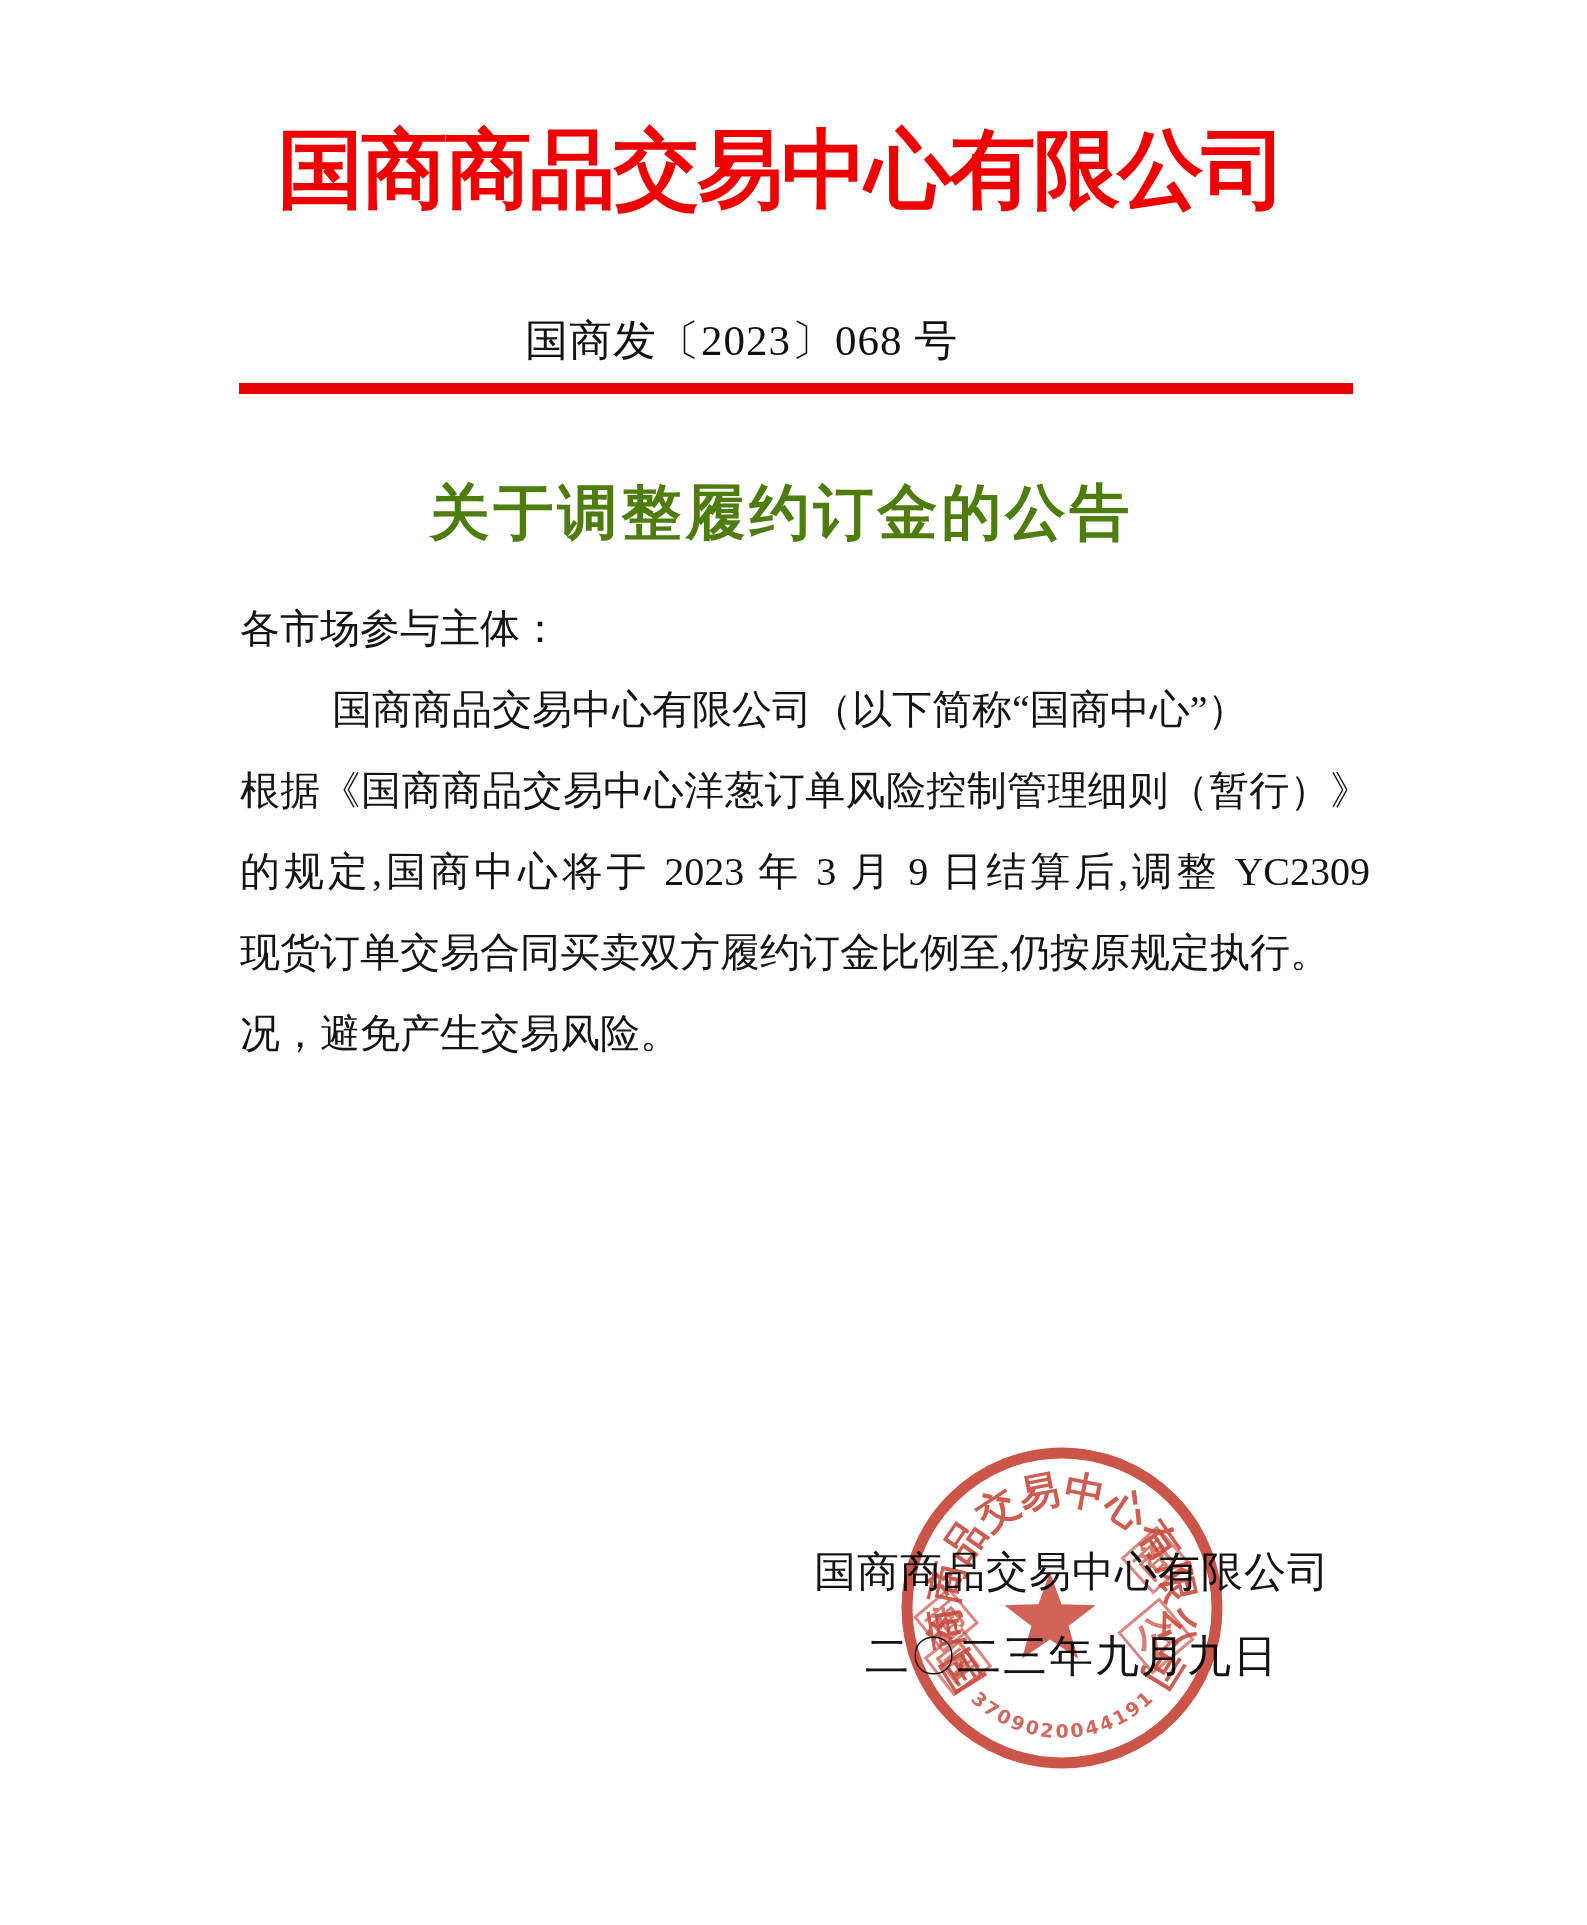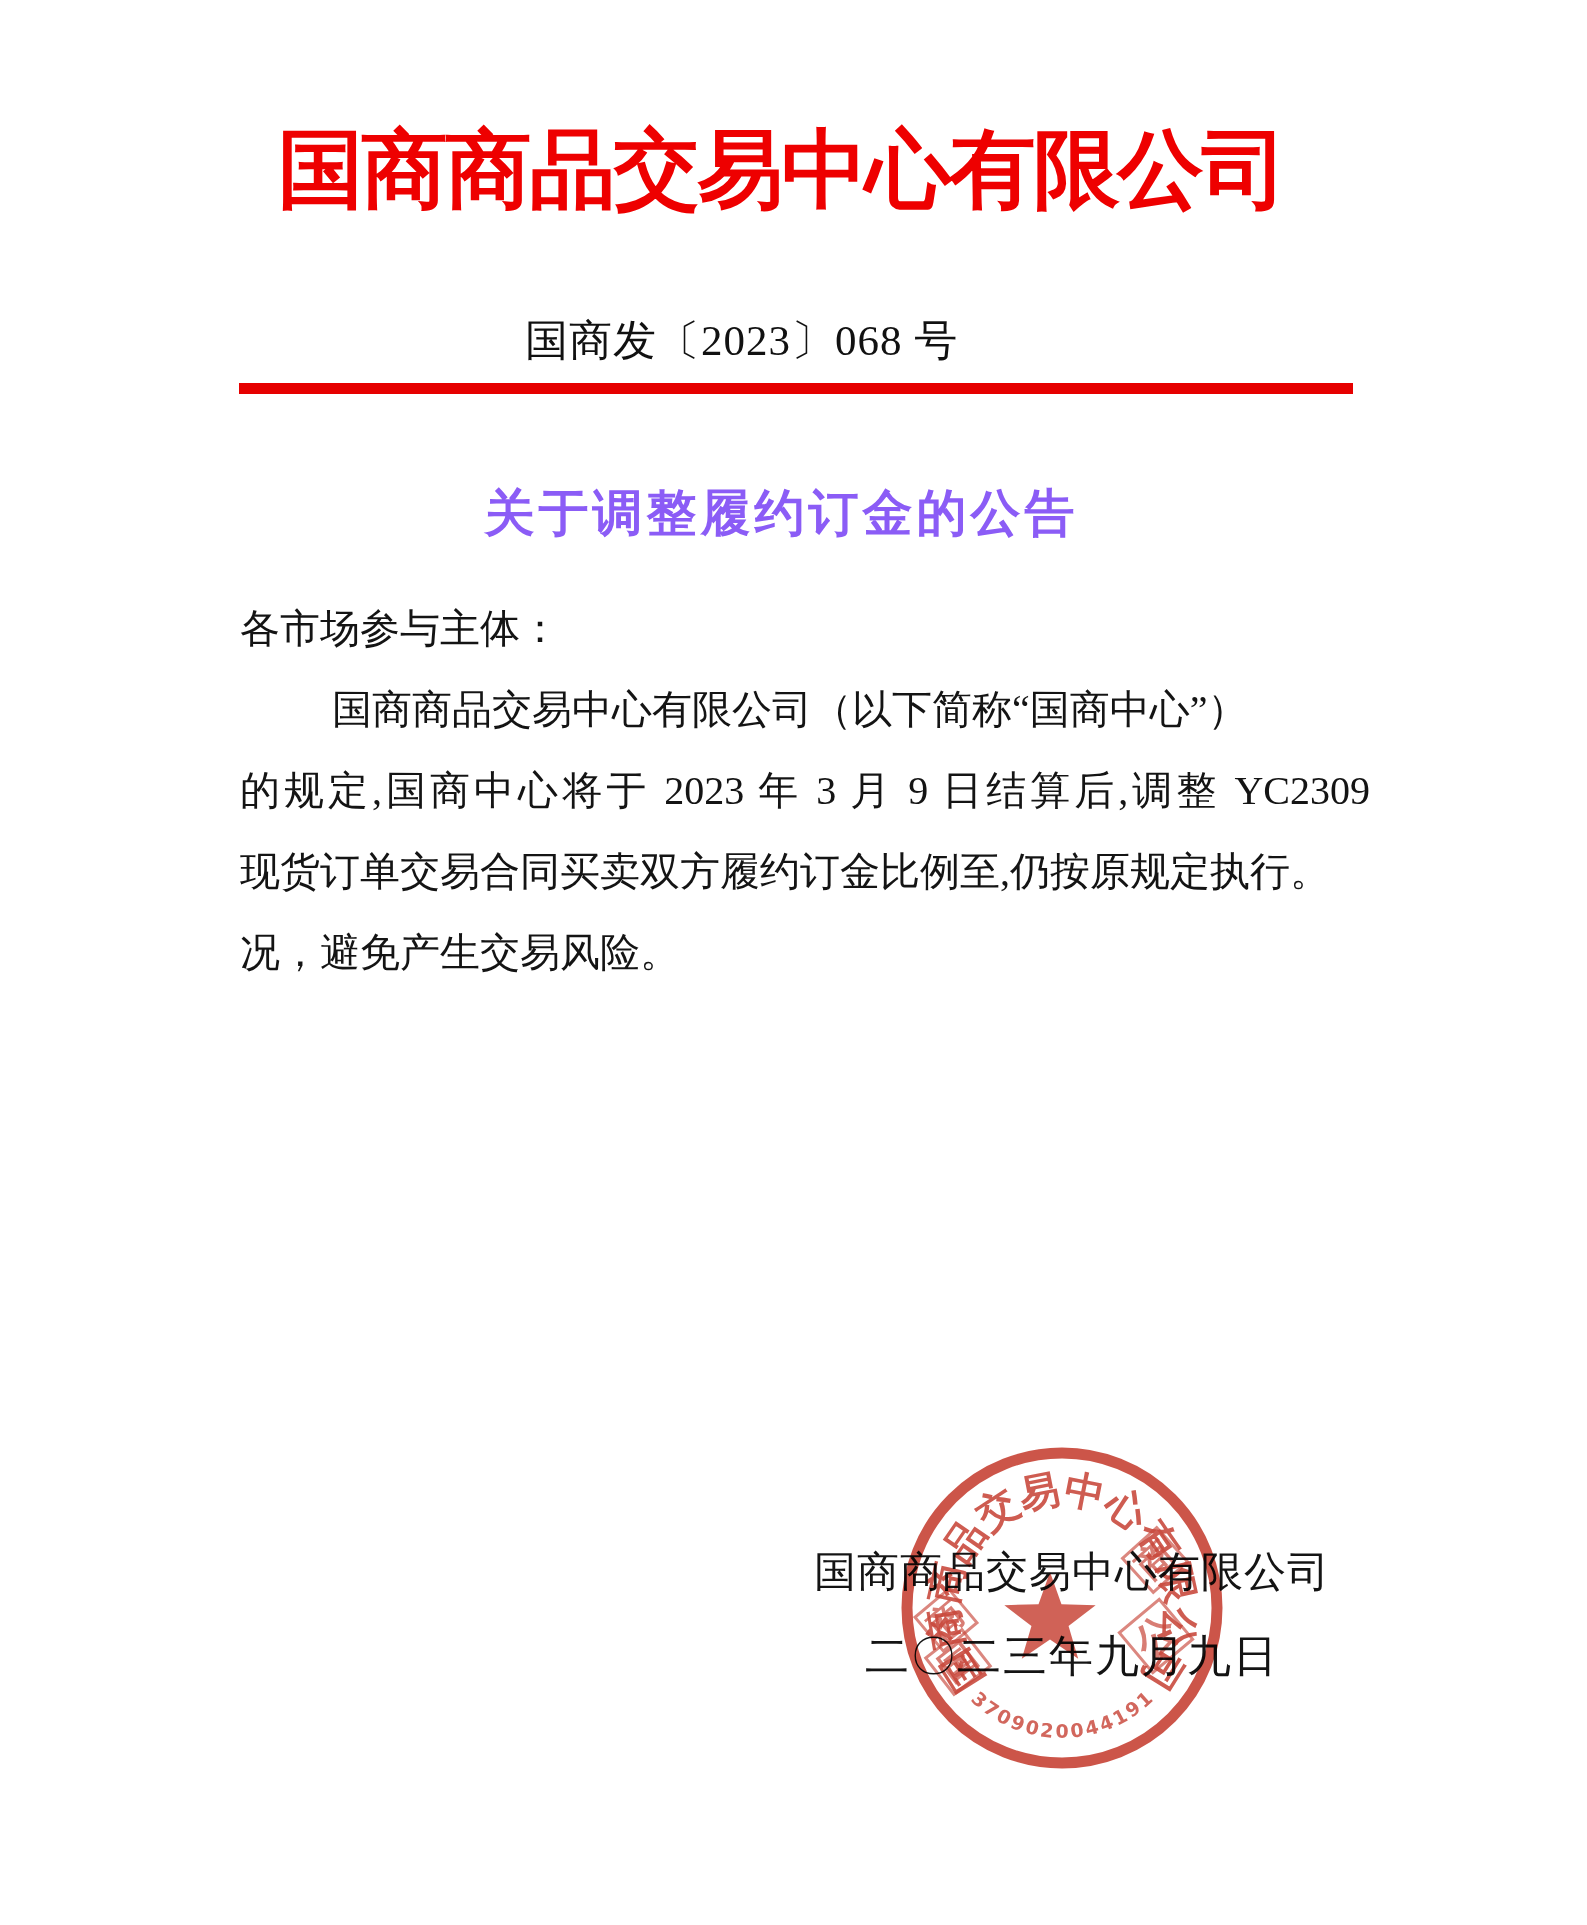--- a/index.html
+++ b/index.html
@@ -13,21 +13,21 @@
     font-family:"Liberation Serif","DejaVu Serif",serif;
   }
   .doc-number{
     position:absolute;top:316px;left:0;width:100%;text-align:center;
     font-size:43px;line-height:50px;letter-spacing:1px;color:#111111;
     transform:translateX(-40px);
   }
   .red-rule{position:absolute;top:383px;left:239px;width:1114px;height:11px;}
   .notice-title{
     position:absolute;top:482px;left:0;width:100%;text-align:center;
-    font-weight:bold;font-size:50px;line-height:62px;letter-spacing:4px;color:#8b5cf6;
+    font-weight:bold;font-size:60px;line-height:62px;letter-spacing:4px;color:#4d7c0f;
   }
   .body-text{
     position:absolute;top:588px;left:240px;width:1130px;
     font-size:40px;line-height:81px;color:#141414;font-family:Liberation Serif, serif;
   }
   .body-line{height:81px;text-align:left;}
   .body-line.indent{text-indent:92px;}
   .body-line.fill{text-align:justify;text-align-last:justify;}
   .sig-company{
     position:absolute;top:1548px;left:792px;width:560px;text-align:center;
@@ -67,20 +67,21 @@
 
   <div class="doc-number">国商发〔2023〕068 号</div>
 
   <div class="red-rule" style="background: rgb(230, 0, 0);"></div>
 
   <div class="notice-title">关于调整履约订金的公告</div>
 
   <div class="body-text">
     <div class="body-line">各市场参与主体：</div>
     <div class="body-line indent">国商商品交易中心有限公司（以下简称“国商中心”）</div>
+    <div class="body-line fill">根据《国商商品交易中心洋葱订单风险控制管理细则（暂行）》</div>
     <div class="body-line fill">的规定,国商中心将于 2023 年 3 月 9 日结算后,调整 YC2309</div>
     <div class="body-line">现货订单交易合同买卖双方履约订金比例至,仍按原规定执行。</div>
     <div class="body-line">况，避免产生交易风险。</div>
   </div>
 
   <div class="sig-company">国商商品交易中心有限公司</div>
 
   <div class="sig-date">二〇二三年九月九日</div>
 
   <div class="stamp" style="color: rgb(200, 70, 58);">

